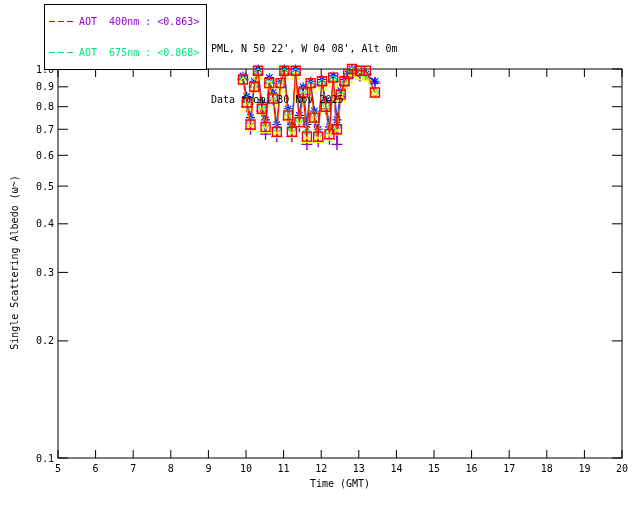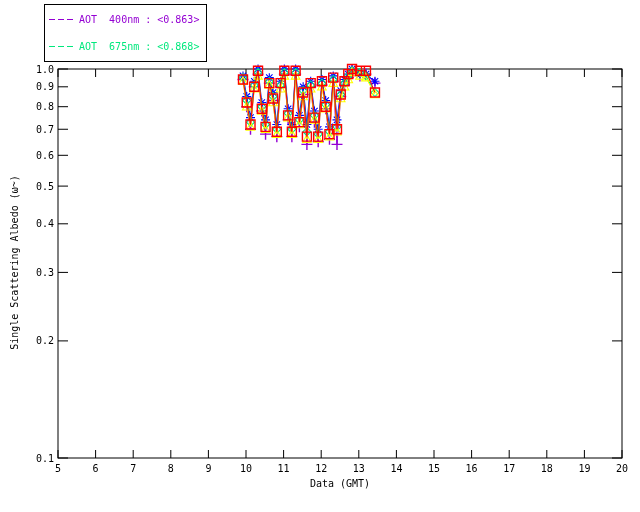--- a/index.html
+++ b/index.html
@@ -1,19 +1,19 @@
 <!DOCTYPE html>
 <html><head>
 <meta charset="utf-8">
 <style>
   html,body{margin:0;padding:0;background:#ffffff;}
   #screen{position:relative;width:640px;height:512px;background:#ffffff;overflow:hidden;
           font-family:"DejaVu Sans Mono","Liberation Mono",monospace;}
   #plot{position:absolute;left:0;top:0;}
-  .legend-box{position:absolute;left:44px;top:4px;width:163px;height:58px;
+  .legend-box{position:absolute;left:44px;top:4px;width:163px;height:66px;
               border:1px solid #000;background:#fff;box-sizing:border-box;
               display:flex;flex-direction:column;justify-content:space-around;padding:1px 2px;}
   .legend-row{display:flex;align-items:center;height:10px;}
   .legend-dash{display:inline-block;width:26px;height:2px;margin-left:2px;margin-right:4px;flex:0 0 auto;}
   .legend-label{font-size:10px;line-height:10px;white-space:pre;}
   .header-block{position:absolute;left:211px;top:6px;font-size:10px;line-height:17px;white-space:pre;}
   .axis-title-x{position:absolute;left:240px;top:478px;width:200px;text-align:center;
                 font-size:10px;color:#000;}
   .axis-title-y{position:absolute;left:-86px;top:257px;width:200px;text-align:center;
                 font-size:10px;color:#000;transform:rotate(-90deg);}
@@ -119,17 +119,21 @@
       <div class="legend-row">
         <span class="legend-dash" style="background: repeating-linear-gradient(90deg, rgb(148, 0, 211) 0px, rgb(148, 0, 211) 6px, transparent 6px, transparent 9px); height: 1px;"></span>
         <span class="legend-label" style="color: rgb(148, 0, 211);">AOT  400nm : &lt;0.863&gt;</span>
       </div>
       <div class="legend-row">
         <span class="legend-dash" style="background: repeating-linear-gradient(90deg, rgb(0, 232, 125) 0px, rgb(0, 232, 125) 6px, transparent 6px, transparent 9px); height: 1px;"></span>
         <span class="legend-label" style="color: rgb(0, 232, 125);">AOT  675nm : &lt;0.868&gt;</span>
       </div>
     </div>
 
+  <div class="header-block" id="headerBlock" style="color: rgb(0, 0, 0);">
+    <div>PML, N 50 22', W 04 08', Alt 0m</div>
+    <div>Data from: 30 Nov 2025</div>
+  </div>
 
-  <div class="axis-title-x">Data (GMT)</div>
+  <div class="axis-title-x">Time (GMT)</div>
   <div class="axis-title-y">Single Scattering Albedo (ω~)</div>
 
 </div>
 
 </body></html>

